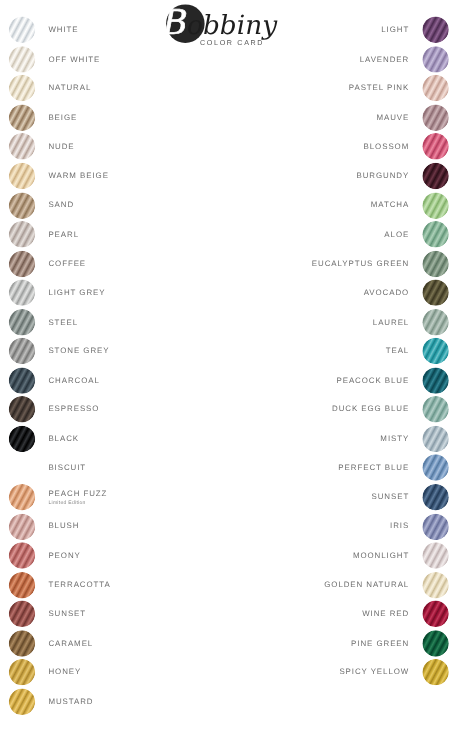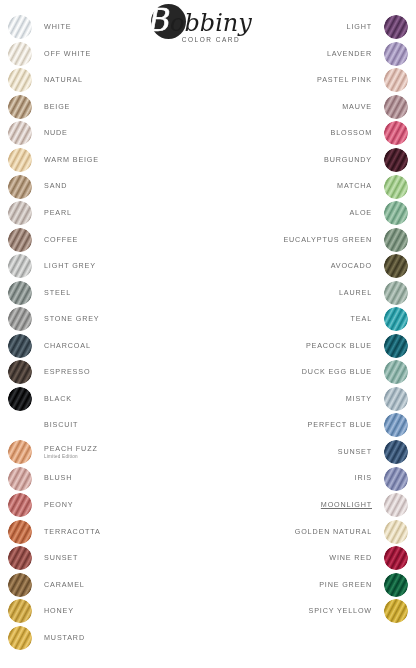--- a/index.html
+++ b/index.html
@@ -328,21 +328,21 @@
       <div class="row">
         <div class="swatch">
           <div class="tex" style="background: repeating-linear-gradient(118deg, rgb(101, 109, 151) 0px, rgb(138, 145, 184) 1.6px, rgb(174, 180, 210) 3px, rgb(138, 145, 184) 4.4px, rgb(101, 109, 151) 5.6px);"></div>
         </div>
         <div class="label" style="color: rgb(110, 110, 110);">IRIS</div>
       </div>
       <div class="row">
         <div class="swatch">
           <div class="tex" style="background: repeating-linear-gradient(118deg, rgb(188, 174, 174) 0px, rgb(222, 212, 212) 1.6px, rgb(242, 236, 236) 3px, rgb(222, 212, 212) 4.4px, rgb(188, 174, 174) 5.6px);"></div>
         </div>
-        <div class="label" style="color: rgb(110, 110, 110); text-decoration: underline;">MOONLIGHT</div>
+        <div class="label" style="color: rgb(110, 110, 110);">MOONLIGHT</div>
       </div>
       <div class="row">
         <div class="swatch">
           <div class="tex" style="background: repeating-linear-gradient(118deg, rgb(203, 187, 148) 0px, rgb(233, 222, 194) 1.6px, rgb(248, 241, 222) 3px, rgb(233, 222, 194) 4.4px, rgb(203, 187, 148) 5.6px);"></div>
         </div>
         <div class="label" style="color: rgb(110, 110, 110);">GOLDEN NATURAL</div>
       </div>
       <div class="row">
         <div class="swatch">
           <div class="tex" style="background: repeating-linear-gradient(118deg, rgb(118, 12, 39) 0px, rgb(164, 22, 58) 1.6px, rgb(194, 58, 91) 3px, rgb(164, 22, 58) 4.4px, rgb(118, 12, 39) 5.6px);"></div>

